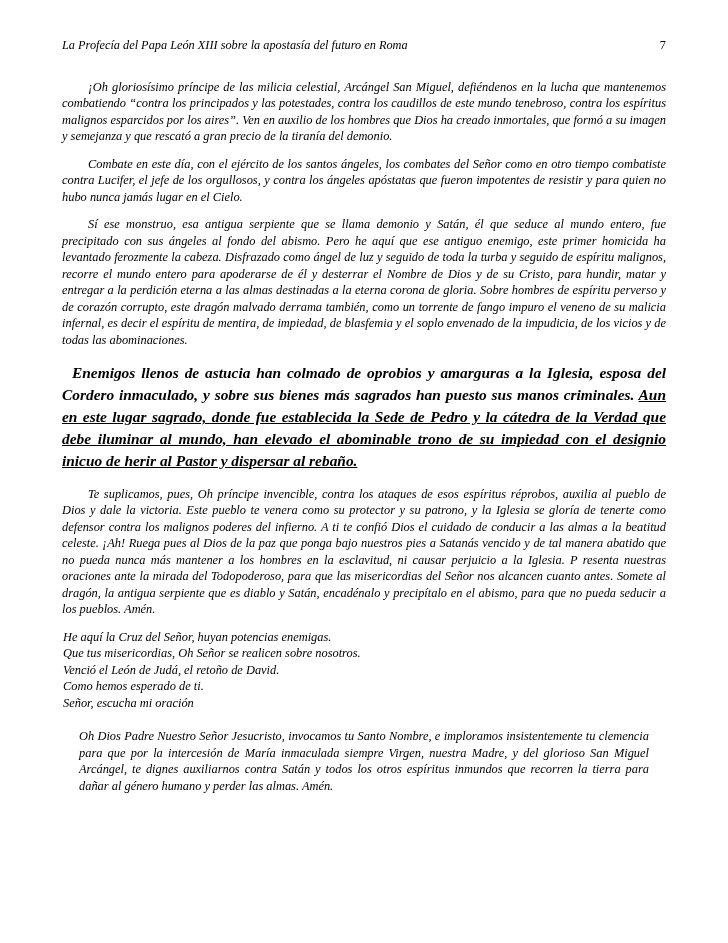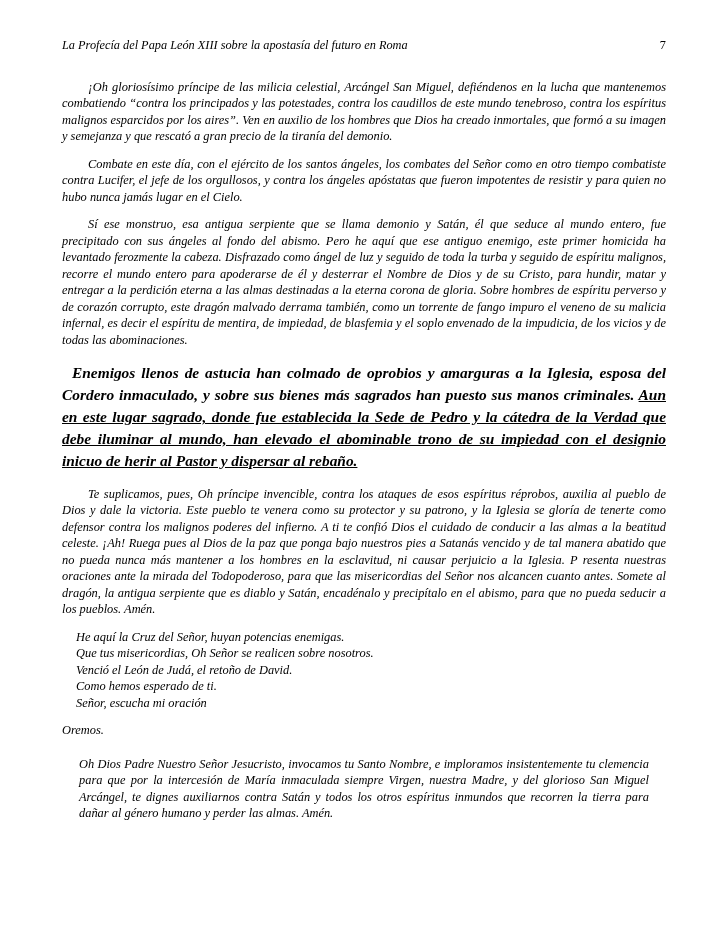--- a/index.html
+++ b/index.html
@@ -52,21 +52,21 @@
     font-weight: bold;
     line-height: 1.42;
     text-align: justify;
     margin: 14px 0 14px 0;
     text-indent: 10px;
   }
   .emphasis-block .underlined {
     text-decoration: underline;
   }
   .verse-block {
-    margin: 0 0 11px 14px;
+    margin: 0 0 11px 1px;
   }
   .verse-line {
     font-size: 12.4px;
     line-height: 1.33;
     text-align: left;
   }
   .closing-block {
     margin: 0;
   }
   .closing-line {
@@ -105,18 +105,17 @@
 
     <div class="verse-block">
       <div class="verse-line">He aquí la Cruz del Señor, huyan potencias enemigas.</div>
       <div class="verse-line">Que tus misericordias, Oh Señor se realicen sobre nosotros.</div>
       <div class="verse-line">Venció el León de Judá, el retoño de David.</div>
       <div class="verse-line">Como hemos esperado de ti.</div>
       <div class="verse-line">Señor, escucha mi oración</div>
     </div>
 
     <div class="closing-block">
-      <div class="closing-line">Oremos.</div>
       <p class="closing-para">Oh Dios Padre Nuestro Señor Jesucristo, invocamos tu Santo Nombre, e imploramos insistentemente tu clemencia para que por la intercesión de María inmaculada siempre Virgen, nuestra Madre, y del glorioso San Miguel Arcángel, te dignes auxiliarnos contra Satán y todos los otros espíritus inmundos que recorren la tierra para dañar al género humano y perder las almas. Amén.</p>
     </div>
 
   </div>
 </div>
 
 </body></html>

